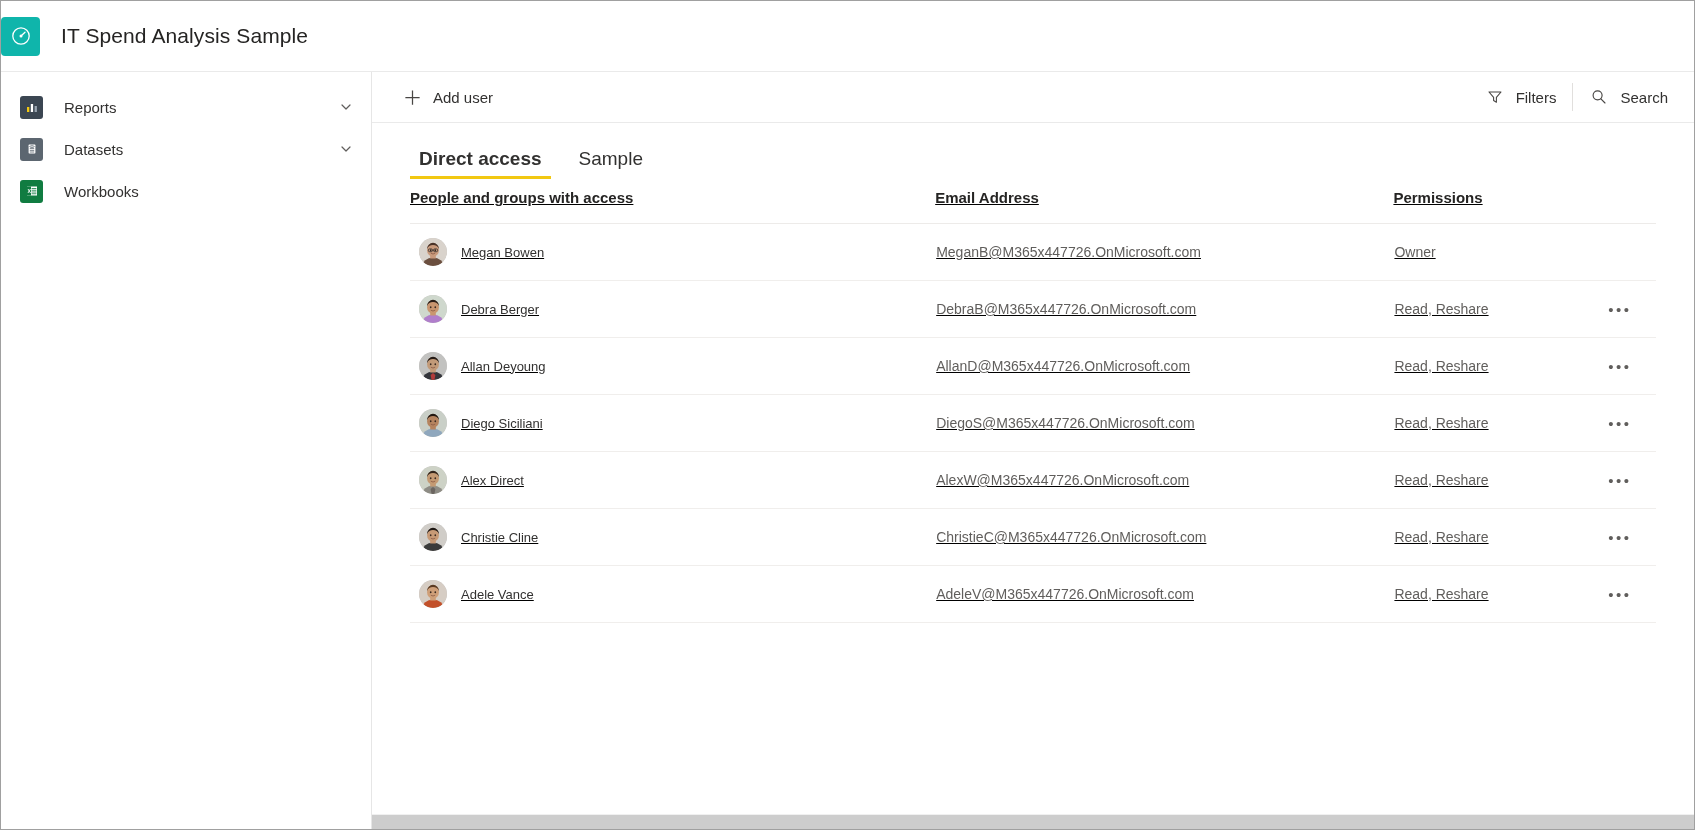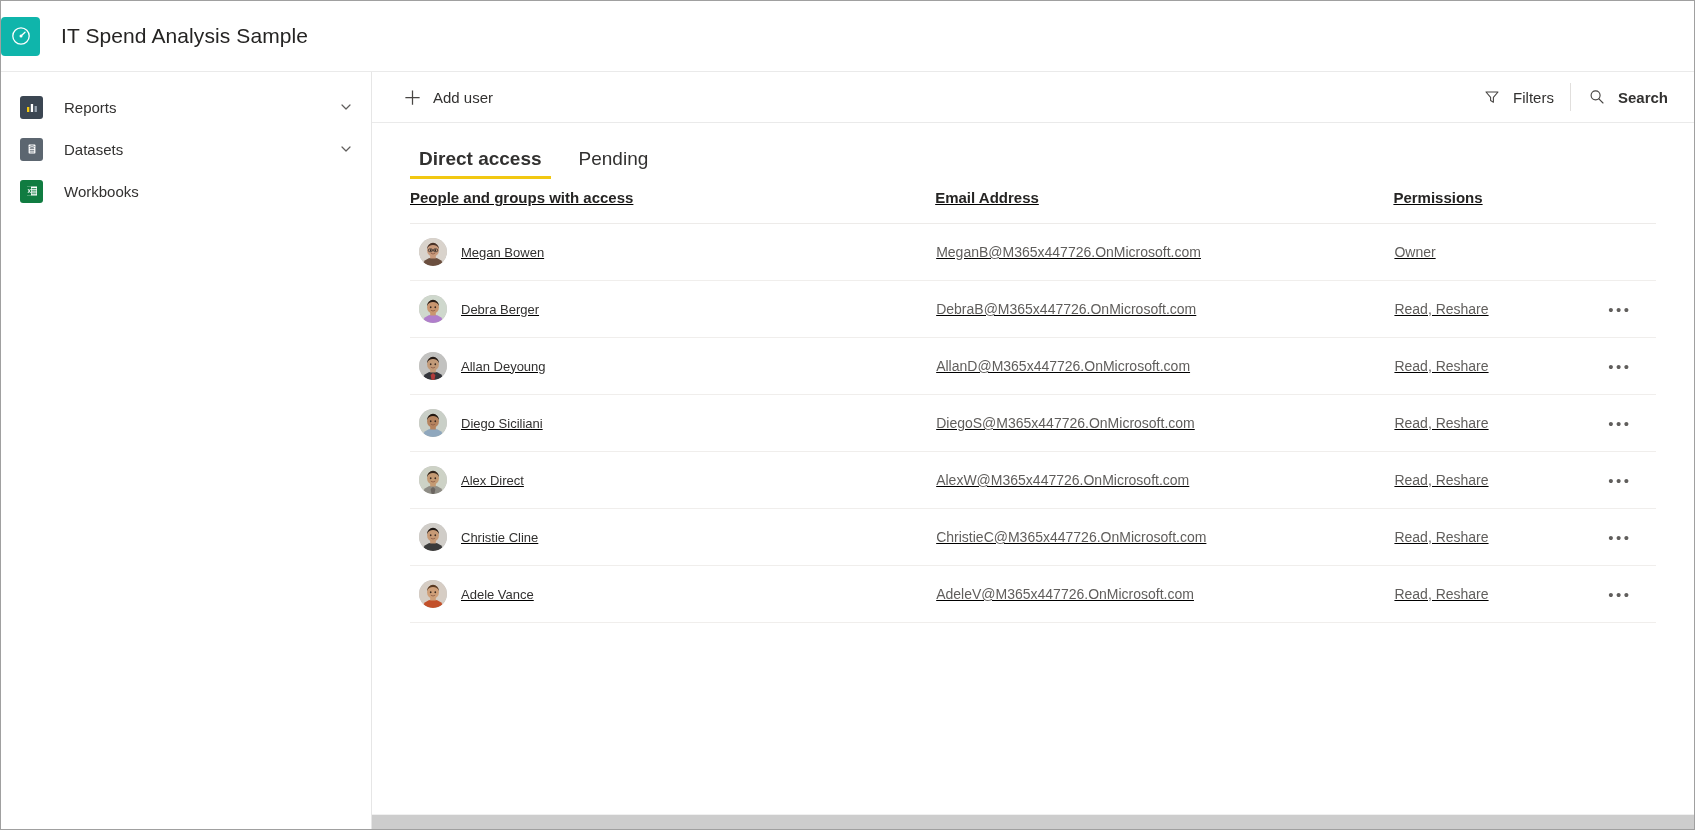--- a/index.html
+++ b/index.html
@@ -132,21 +132,21 @@
   }
   .cmd .cmd-label { margin-left: 11px; }
   #toolbar-spacer { flex: 1 1 auto; }
   .cmd-sep {
     width: 1px;
     height: 28px;
     background: #e1dfdd;
     margin: 0 6px;
     flex: 0 0 auto;
   }
-  #search-cmd { padding-right: 26px; font-weight: bold; }
+  #search-cmd { padding-right: 26px; }
 
   
   #tabs {
     display: flex;
     align-items: flex-end;
     padding-left: 38px;
     height: 56px;
     min-height: 56px;
   }
   .tab {
@@ -358,21 +358,21 @@
               <circle cx="7.6" cy="7.3" r="4.5" stroke="#484644" stroke-width="1.15"></circle>
               <path d="M10.9 10.8 L15 15" stroke="#484644" stroke-width="1.15" stroke-linecap="round"></path>
             </svg>
           </span>
           <span class="cmd-label">Search</span>
         </div>
       </div>
 
       <div id="tabs">
         <div class="tab selected">Direct access</div>
-        <div class="tab">Pending</div>
+        <div class="tab">Sample</div>
       </div>
 
       <div id="table-wrap">
         <table class="access">
           <thead>
             <tr>
               <th class="col-people">People and groups with access</th>
               <th class="col-email">Email Address</th>
               <th class="col-perm">Permissions</th>
               <th class="col-more"></th>

